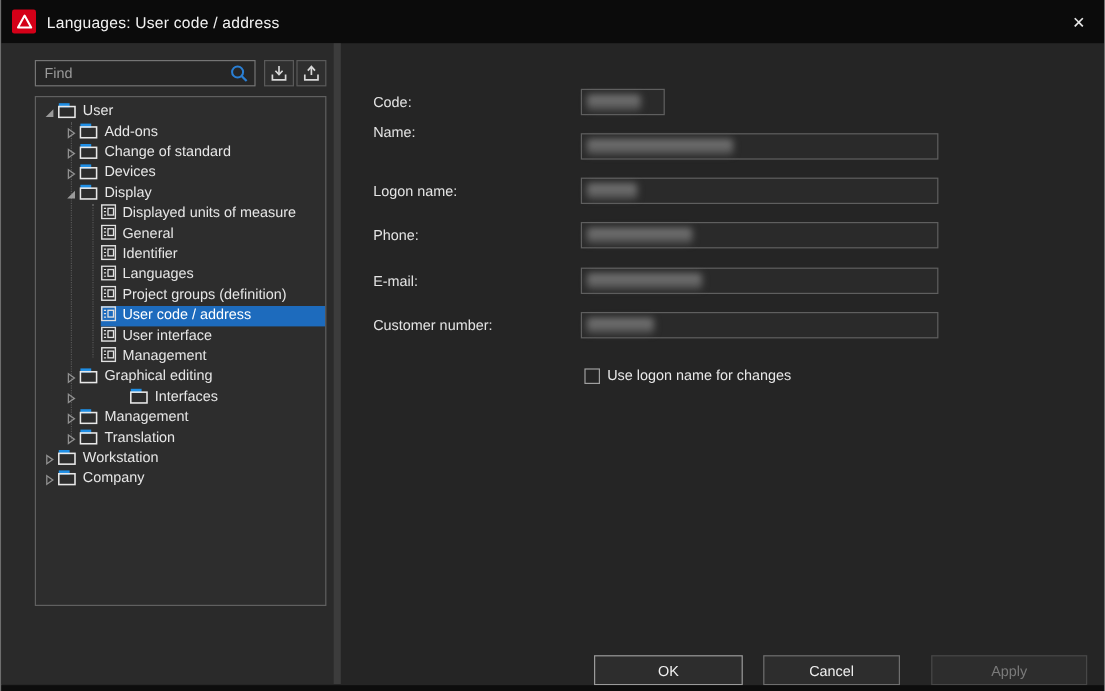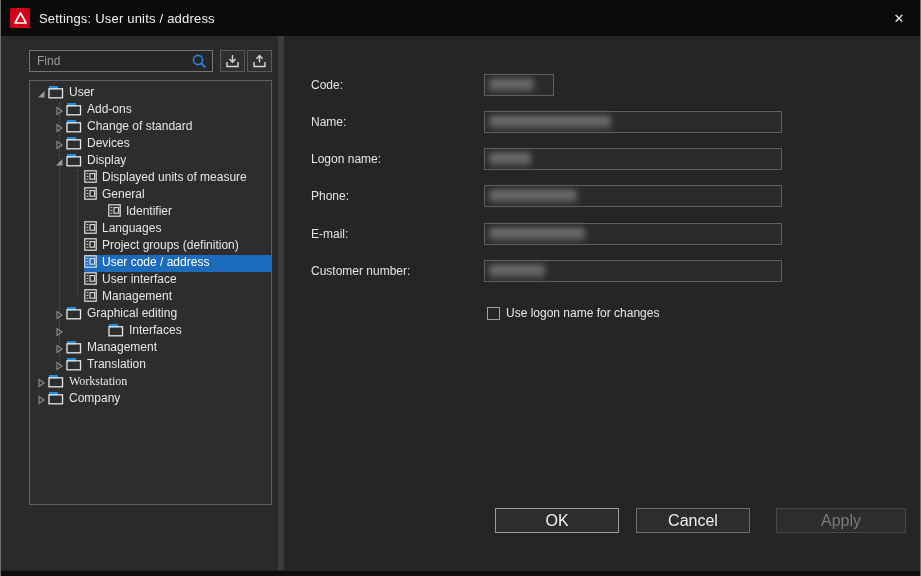--- a/index.html
+++ b/index.html
@@ -67,41 +67,41 @@
   .field-input.wide  { width:298px; }
   .blob {
     height:13px; border-radius:3px; filter:blur(3px);
     background:linear-gradient(180deg,#7c7c7c,#4e4e4e);
   }
   .check-row { position:absolute; left:486px; top:306px; display:flex; align-items:center; }
   .checkbox { width:13px; height:13px; border:1px solid #9f9f9f; background:transparent; flex:0 0 auto; }
   .check-label { color:#e8e8e8; font-size:12px; margin-left:6px; }
   
   .btn {
-    position:absolute; top:508px; height:25px; background:#2d2d2d;
-    color:#f0f0f0; font-size:16px; font-family:"Liberation Sans",sans-serif;
+    position:absolute; top:546px; height:25px; background:#2d2d2d;
+    color:#f0f0f0; font-size:12px; font-family:"Liberation Sans",sans-serif;
     display:flex; align-items:center; justify-content:center; cursor:default;
   }
   .btn.ok     { left:494px; width:124px; border:1px solid #9a9a9a; }
   .btn.cancel { left:635px; width:114px; border:1px solid #6e6e6e; }
   .btn.apply  { left:775px; width:130px; border:1px solid #474747; color:#7a7a7a; }
   .bottom-edge { position:absolute; left:0; right:0; bottom:0; height:5px; background:#0d0d0d; }
 </style>
 </head>
 <body>
 
 <div class="window">
 
   <div class="titlebar">
     <div class="app-logo">
       <svg width="15" height="14" viewBox="0 0 15 14">
         <path d="M2 12 L7.5 2 L13 12 Z" fill="none" stroke="#ffffff" stroke-width="1.7" stroke-linejoin="round"></path>
       </svg>
     </div>
-    <div class="title-text">Settings: User units / address</div>
+    <div class="title-text">Languages: User code / address</div>
     <div class="close-btn">✕</div>
   </div>
 
   <div class="left-region"></div>
   <div class="splitter"></div>
 
   <input class="find-box" type="text" value="" placeholder="Find" style="">
   <svg class="find-glass" viewBox="0 0 17 17">
     <circle cx="7" cy="7" r="4.6" fill="none" stroke="#2a7fd4" stroke-width="1.7"></circle>
     <line x1="10.5" y1="10.5" x2="14.5" y2="14.5" stroke="#2a7fd4" stroke-width="1.9"></line>
@@ -227,21 +227,21 @@
               <rect x="0.8" y="0.8" width="11.4" height="11.4" fill="none" stroke="#e0e0e0" stroke-width="1.2"></rect>
               <line x1="2.6" y1="3.6" x2="4.4" y2="3.6" stroke="#e0e0e0" stroke-width="1"></line>
               <line x1="2.6" y1="6.4" x2="4.4" y2="6.4" stroke="#e0e0e0" stroke-width="1"></line>
               <line x1="2.6" y1="9.2" x2="4.4" y2="9.2" stroke="#e0e0e0" stroke-width="1"></line>
               <rect x="6" y="3.6" width="4.6" height="5.6" fill="none" stroke="#e0e0e0" stroke-width="1.1"></rect>
             </svg>
           </span>
           <span class="tree-label">General</span>
         </span>
       </div>
-      <div class="tree-row" style="padding-left: 40px; gap: 24px;">
+      <div class="tree-row" style="padding-left: 40px;">
         <span class="tw"></span>
         <span class="row-content">
           <span class="ticon">
             <svg width="13" height="13" viewBox="0 0 13 13">
               <rect x="0.8" y="0.8" width="11.4" height="11.4" fill="none" stroke="#e0e0e0" stroke-width="1.2"></rect>
               <line x1="2.6" y1="3.6" x2="4.4" y2="3.6" stroke="#e0e0e0" stroke-width="1"></line>
               <line x1="2.6" y1="6.4" x2="4.4" y2="6.4" stroke="#e0e0e0" stroke-width="1"></line>
               <line x1="2.6" y1="9.2" x2="4.4" y2="9.2" stroke="#e0e0e0" stroke-width="1"></line>
               <rect x="6" y="3.6" width="4.6" height="5.6" fill="none" stroke="#e0e0e0" stroke-width="1.1"></rect>
             </svg>
@@ -381,21 +381,21 @@
         <span class="row-content">
           <span class="ticon">
             <svg width="16" height="14" viewBox="0 0 16 14">
               <rect x="1" y="1" width="9" height="3.4" fill="#1f8fe6"></rect>
               <rect x="1" y="3.8" width="13.5" height="9" fill="none" stroke="#e8e8e8" stroke-width="1.3"></rect>
             </svg>
           </span>
           <span class="tree-label">Translation</span>
         </span>
       </div>
-      <div class="tree-row" style="padding-left: 4px; font-family: Liberation Serif, serif;">
+      <div class="tree-row" style="padding-left: 4px;">
         <span class="tw">
           <svg width="10" height="10" viewBox="0 0 10 10">
             <path d="M3 1.5 L3 8.5 L8 5 Z" fill="none" stroke="#8f8f8f" stroke-width="1.1"></path>
           </svg>
         </span>
         <span class="row-content">
           <span class="ticon">
             <svg width="16" height="14" viewBox="0 0 16 14">
               <rect x="1" y="1" width="9" height="3.4" fill="#1f8fe6"></rect>
               <rect x="1" y="3.8" width="13.5" height="9" fill="none" stroke="#e8e8e8" stroke-width="1.3"></rect>
@@ -420,21 +420,21 @@
           <span class="tree-label">Company</span>
         </span>
       </div>
     </div>
 
   <div id="form-area">
       <div class="field-label" style="top: 74px;">Code:</div>
       <div class="field-input small" style="top: 74px;">
         <div class="blob" style="width: 45px;"></div>
       </div>
-      <div class="field-label" style="top: 111px;">Name:</div>
+      <div class="field-label" style="top: 99px;">Name:</div>
       <div class="field-input wide" style="top: 111px;">
         <div class="blob" style="width: 122px;"></div>
       </div>
       <div class="field-label" style="top: 148px;">Logon name:</div>
       <div class="field-input wide" style="top: 148px;">
         <div class="blob" style="width: 42px;"></div>
       </div>
       <div class="field-label" style="top: 185px;">Phone:</div>
       <div class="field-input wide" style="top: 185px;">
         <div class="blob" style="width: 88px;"></div>

